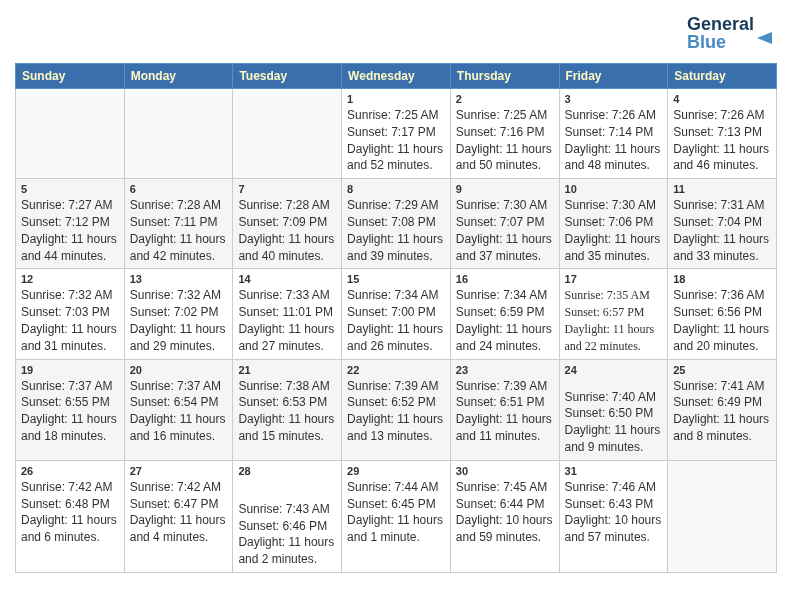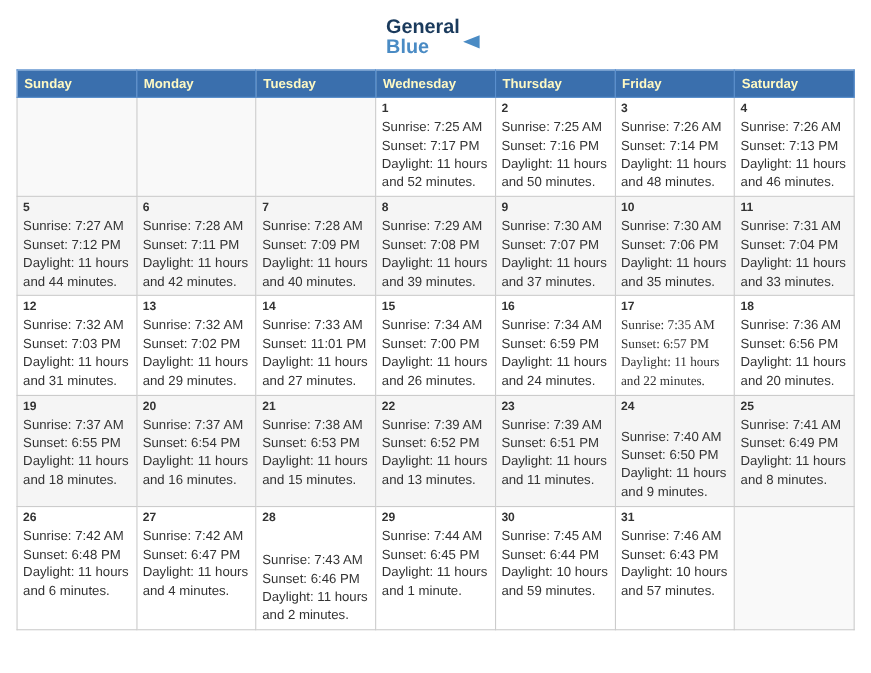--- a/index.html
+++ b/index.html
@@ -11,21 +11,21 @@
       overflow: hidden;
     }
     .page {
       width: 792px;
       height: 612px;
       background: #fff;
       padding: 10px 15px;
     }
     .header {
       display: flex;
-      justify-content: center;
+      justify-content: flex-end;
       align-items: flex-start;
       margin-bottom: 8px;
     }
     .logo {
       display: flex;
       flex-direction: column;
       align-items: flex-start;
     }
     .title-area {
       text-align: right;

